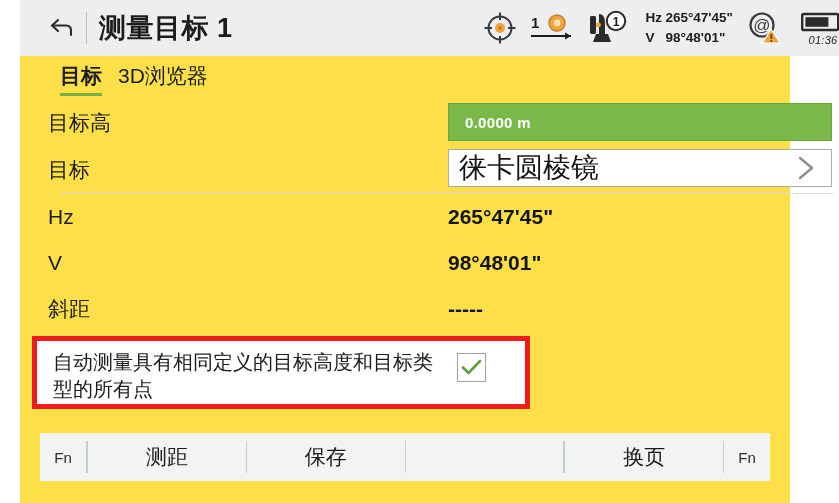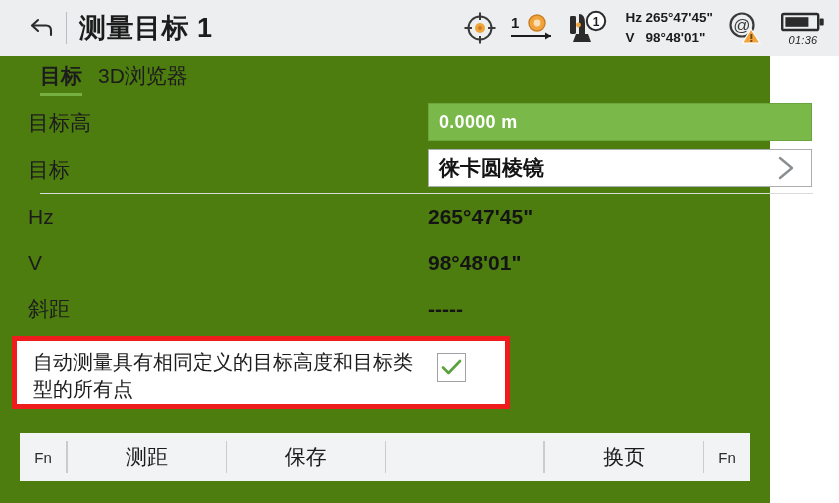--- a/index.html
+++ b/index.html
@@ -2,21 +2,21 @@
 <html><head>
 <meta charset="utf-8">
 <style>
   html,body{margin:0;padding:0;}
   body{
     width:839px;height:503px;overflow:hidden;
     background:#ffffff;
     font-family:"Liberation Sans","DejaVu Sans",sans-serif;
     -webkit-font-smoothing:antialiased;
   }
-  .screen{position:relative;width:770px;height:503px;background:#4d7c0f;}
+  .screen{position:relative;width:770px;height:503px;background:#fde047;margin-left:20px;}
 
   
   .header{
     position:absolute;left:0;top:0;width:839px;height:56px;
     background:#eceeef;
     display:flex;align-items:center;
   }
   .back-btn{
     width:48px;height:56px;display:flex;align-items:center;justify-content:center;
     margin-left:18px;
@@ -69,27 +69,27 @@
     position:absolute;left:40px;right:26px;bottom:0;height:1px;background:#d8dadb;
   }
   .field{
     position:absolute;left:428px;top:3px;width:384px;height:38px;
     box-sizing:border-box;display:flex;align-items:center;
   }
   .field.green{
     background:#7ab84a;border:1px solid #6aa53e;
   }
   .field.green .ftext{
-    color:#ffffff;font-size:18px;font-weight:bold;padding-left:10px;letter-spacing:.3px;
+    color:#ffffff;font-size:15px;font-weight:bold;padding-left:16px;letter-spacing:.3px;
   }
   .field.white{
     background:#ffffff;border:1px solid #a9adaf;justify-content:space-between;
   }
   .field.white .ftext{
-    color:#141414;font-size:21px;font-weight:bold;padding-left:10px;
+    color:#141414;font-size:28px;font-weight:normal;padding-left:10px;
   }
   .chev{padding-right:12px;display:flex;align-items:center;}
 
   
   .hl-box{
     position:absolute;left:12px;top:336px;width:498px;height:73px;
     border:5px solid #ee1c1c;box-sizing:border-box;background:#fff;
   }
   .hl-inner{
     position:absolute;left:0;top:0;right:0;bottom:0;

